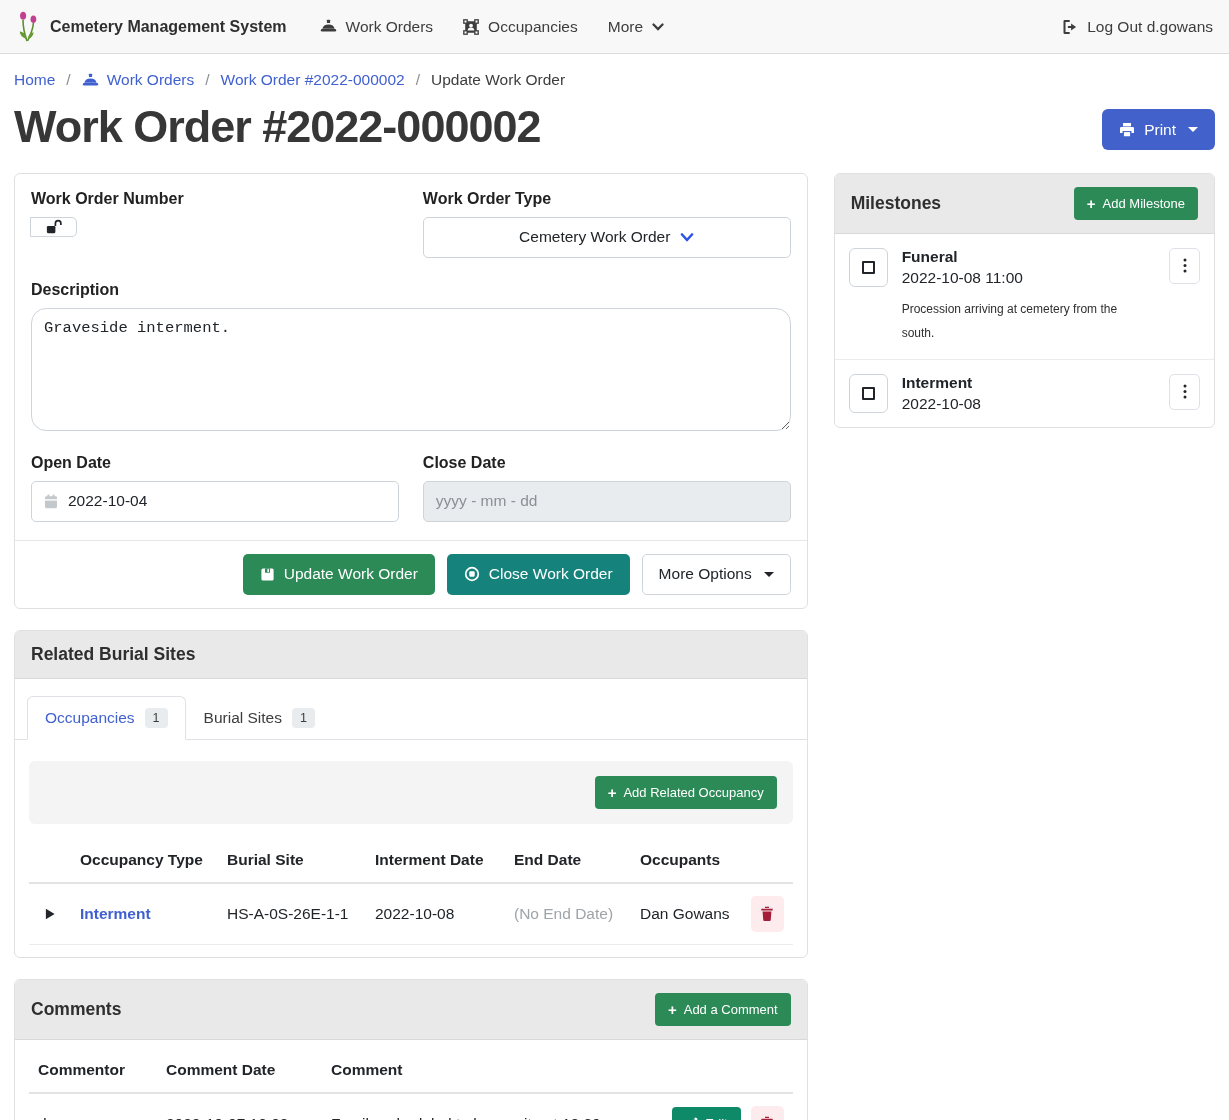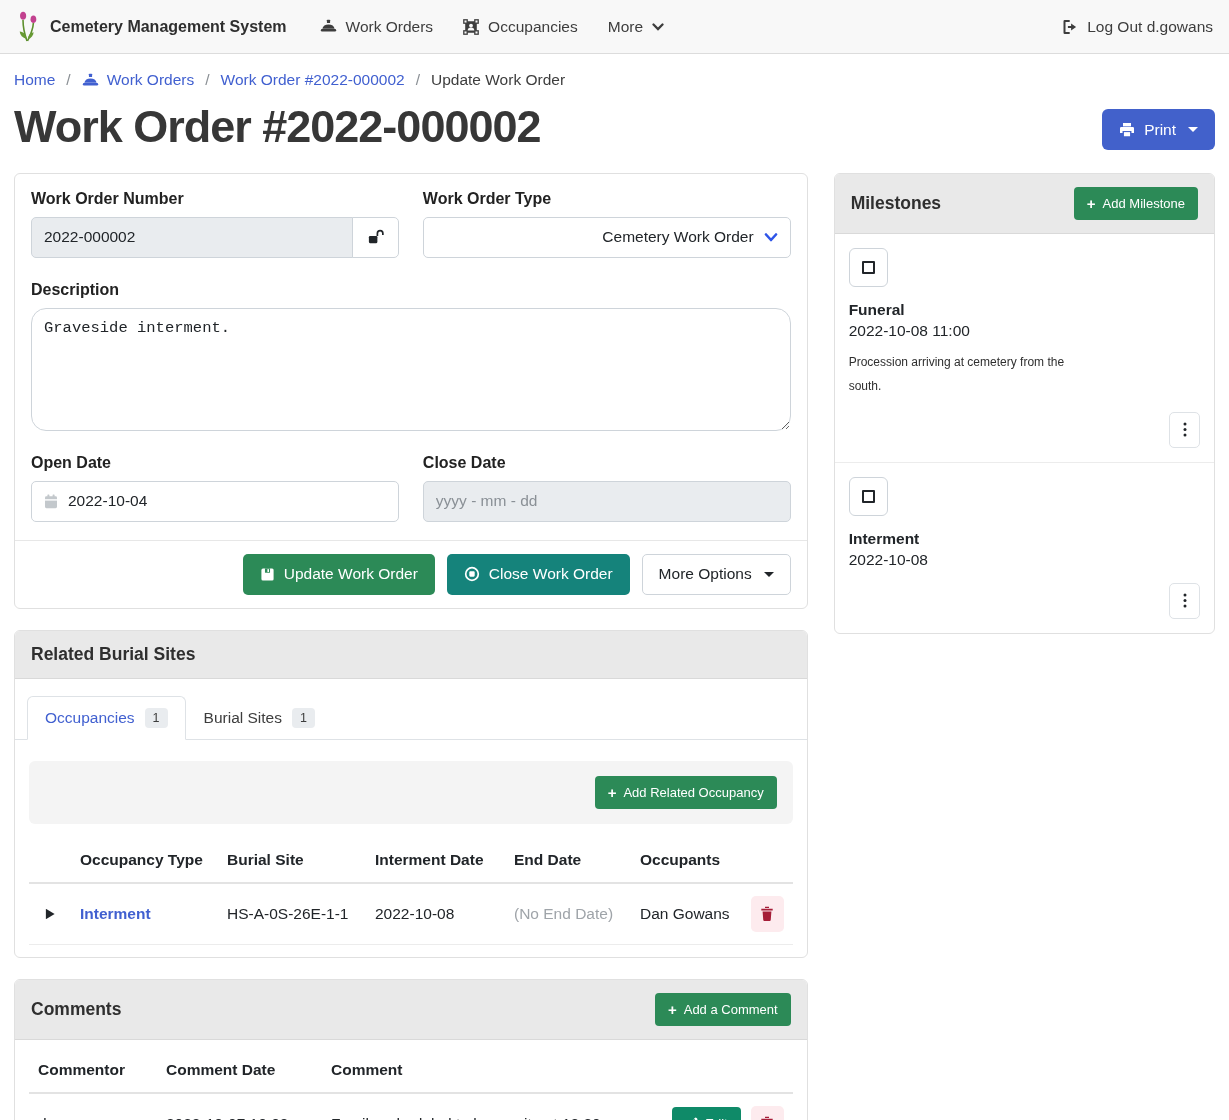--- a/index.html
+++ b/index.html
@@ -60,21 +60,21 @@
   .form-row { display:flex; gap:24px; margin-bottom:23px; }
   .field { flex:1; min-width:0; }
   .flabel { display:block; font-weight:bold; font-size:16px; margin-bottom:9px; color:#222; }
   .input { height:41px; border:1px solid #ced4da; border-radius:5px; display:flex;
     align-items:center; padding:0 12px; background:#fff; gap:10px; }
   .input.disabled { background:#e9ecef; }
   .group { display:flex; }
   .group .input { flex:1; border-radius:5px 0 0 5px; }
   .addon { width:47px; border:1px solid #ced4da; border-radius:0 5px 5px 0; margin-left:-1px;
     background:#fff; display:flex; align-items:center; justify-content:center; cursor:pointer; }
-  .select { justify-content:flex-end; cursor:pointer; }
+  .select { justify-content:center; cursor:pointer; }
   textarea.desc { display:block; width:100%; height:123px; border:1px solid #ced4da;
     border-radius:15px; padding:10px 12px; font-family:Liberation Mono, monospace; font-size:15.5px;
     color:#212529; resize:both; }
   input.plain { border:none; background:transparent; font:inherit; color:#212529;
     width:100%; padding:0; }
   input.plain::placeholder { color:#8a9096; }
   .date-text { color:#212529; }
 
   
   .tabs { display:flex; padding:17px 12px 0; border-bottom:1px solid #dee2e6; }
@@ -90,21 +90,21 @@
   table.grid th { text-align:left; font-size:15.5px; padding:13px 9px; border-bottom:2px solid #e3e3e3; }
   table.grid td { padding:12px 9px; border-bottom:1px solid #ececec; vertical-align:middle; }
   .cell-link { color:#4160d0; font-weight:bold; cursor:pointer; }
   .muted { color:#9fa4a9; }
   .icon-btn { width:33px; height:36px; border-radius:5px; border:none; cursor:pointer;
     display:inline-flex; align-items:center; justify-content:center; background:transparent; }
   .trash-btn { background:#fdebee; }
   .actions { display:flex; gap:10px; justify-content:flex-end; align-items:center; }
 
   
-  .m-item { display:flex; gap:14px; padding:14px; border-bottom:1px solid #ececec; align-items:flex-start;flex-direction:column; }
+  .m-item { display:flex; gap:14px; padding:14px; border-bottom:1px solid #ececec; align-items:flex-start; }
   .m-item:last-child { border-bottom:none; }
   .checkbox-btn { width:39px; height:39px; border:1px solid #ced4da; border-radius:6px;
     background:#fff; display:flex; align-items:center; justify-content:center; cursor:pointer; flex:none; }
   .checkbox-btn .box { width:13px; height:13px; border:2px solid #212529; border-radius:1px; }
   .checkbox-btn.checked { background:#e9ecef; }
   .m-title { font-weight:bold; margin-bottom:3px; }
   .m-date { font-size:15.5px; }
   .m-note { font-size:12px; color:#2f2f2f; margin-top:10px; line-height:2; width:228px; }
   .kebab { margin-left:auto; width:31px; height:36px; border:1px solid #dee2e6; border-radius:5px;
     background:#fff; display:flex; align-items:center; justify-content:center; cursor:pointer; }
@@ -209,23 +209,20 @@
 
 <div class="main">
   <div class="col-left">
 
     <section class="card">
       <div class="card-body">
         <div class="form-row">
           <div class="field">
             <label class="flabel">Work Order Number</label>
             <div class="group">
-              <div class="input disabled">
-                <span>2022-000002</span>
-              </div>
               <button class="addon">
                 <span>
                   <svg width="17" height="16" viewBox="0 0 18 16">
                     <rect x="2" y="7" width="9" height="7.5" rx="1.2" fill="#212529"></rect>
                     <path d="M11 7 V4.2 a2.9 2.9 0 0 1 5.8 0 V6" fill="none" stroke="#212529" stroke-width="1.8"></path>
                   </svg>
                 </span>
               </button>
             </div>
           </div>

